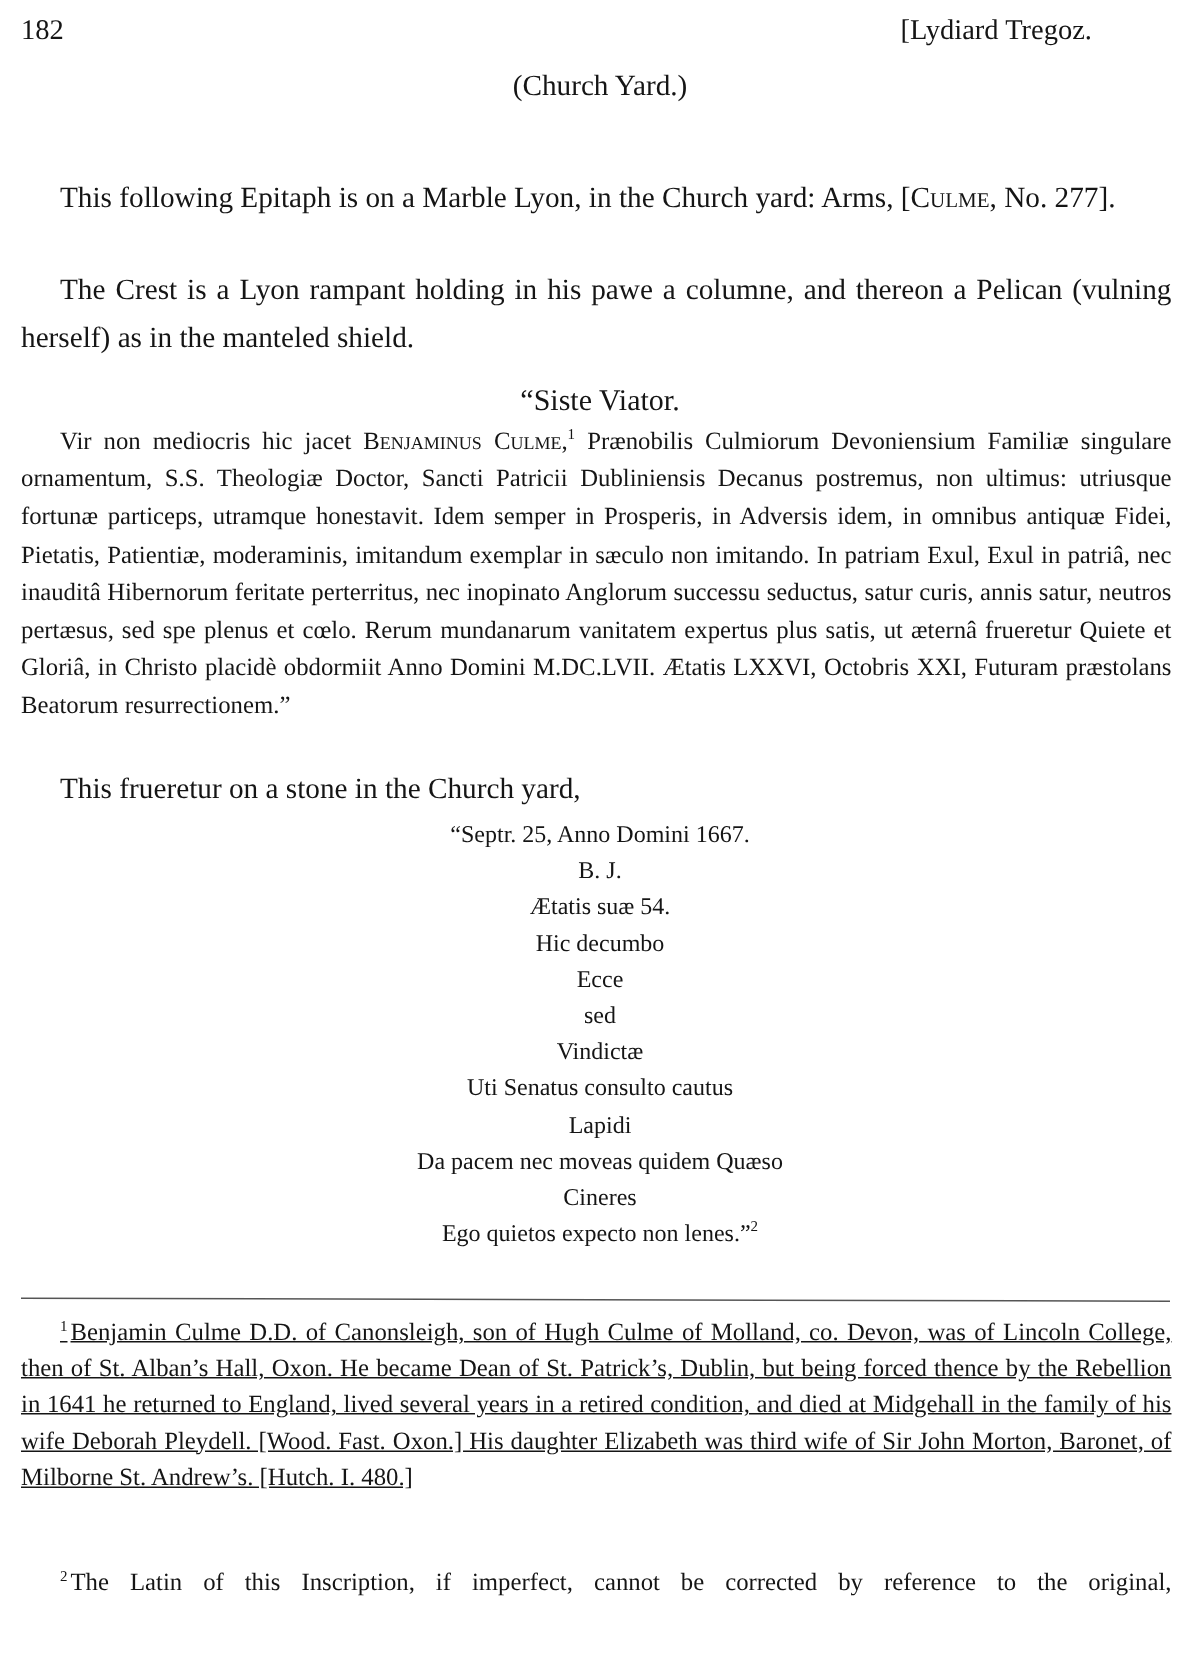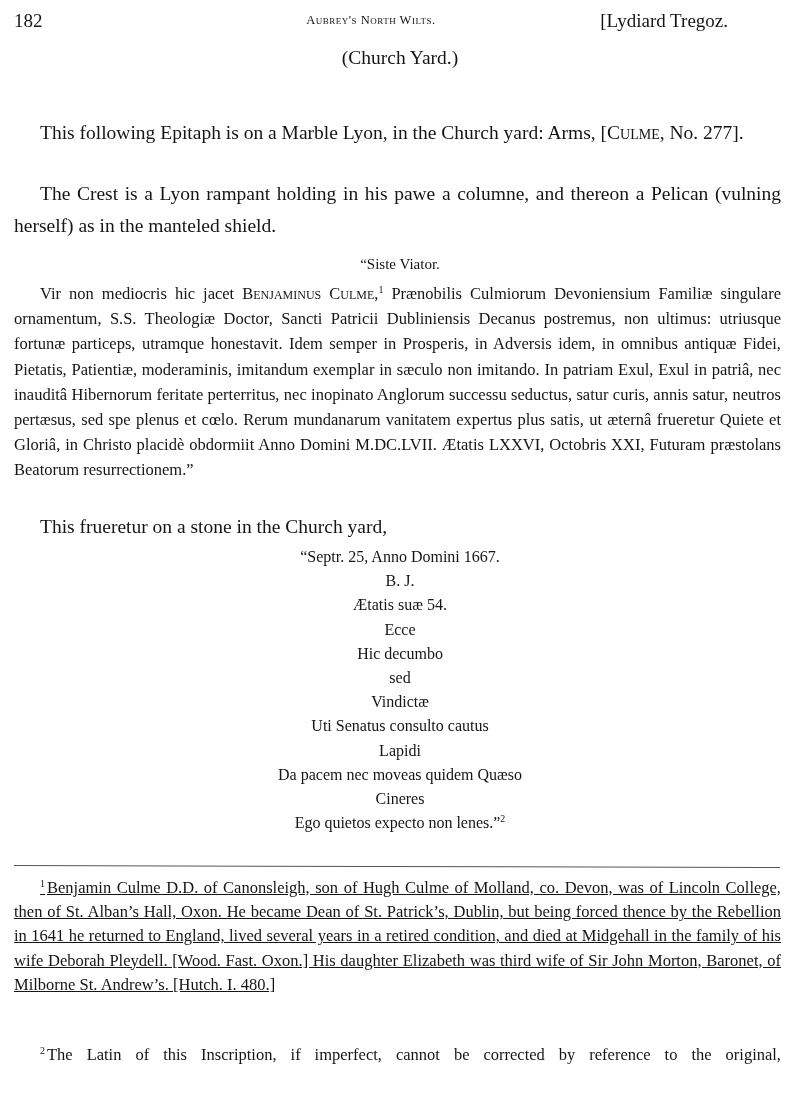--- a/index.html
+++ b/index.html
@@ -14,21 +14,21 @@
   .running-place { position: absolute; right: 0; top: 0; font-size: 19px; }
 
   .section-head { position: absolute; top: 47px; left: 0; width: 800px; text-align: center; font-size: 19.5px; }
 
   .para { position: absolute; left: 14px; width: 767px; font-size: 19.5px; line-height: 31.5px;
           text-align: justify; text-align-last: left; }
   .para .sc { font-variant: small-caps; }
   #p1 { top: 117px; text-indent: 26px; }
   #p2 { top: 178px; text-indent: 26px; }
 
-  .epitaph-open { position: absolute; top: 256px; left: 0; width: 800px; text-align: center; font-size: 15px; }
+  .epitaph-open { position: absolute; top: 256px; left: 0; width: 800px; text-align: center; font-size: 20px; }
   .epitaph { position: absolute; top: 281px; left: 14px; width: 767px; font-size: 16.5px; line-height: 25.2px;
              text-align: justify; text-align-last: left; text-indent: 26px; }
   .epitaph .sc { font-variant: small-caps; }
   sup { font-size: 10px; vertical-align: super; line-height: 0; }
 
   #p3 { top: 511px; left: 40px; width: 740px; }
 
   .inscription { position: absolute; top: 545px; left: 0; width: 800px; text-align: center;
                  font-size: 16px; line-height: 24.2px; }
   .inscription div { white-space: nowrap; }
@@ -42,42 +42,41 @@
   #fn2 { top: 1043px; text-align-last: justify; }
   .fn-mark { font-size: 10px; vertical-align: super; line-height: 0; margin-right: 2px; }
 </style>
 </head>
 <body>
 
 <div class="page">
 
   <div class="running-head">
     <span class="page-number">182</span>
-    <span class="running-title">Aubrey's North Wilts.</span>
     <span class="running-place">[Lydiard Tregoz.</span>
   </div>
 
   <div class="section-head">(Church Yard.)</div>
 
   <p class="para" id="p1" style="margin:0"><span>This following Epitaph is on a Marble Lyon, in the Church yard: Arms, [</span><span class="sc">Culme</span><span>, No. 277].</span></p>
 
   <p class="para" id="p2" style="margin:0">The Crest is a Lyon rampant holding in his pawe a columne, and thereon a Pelican (vulning herself) as in the manteled shield.</p>
 
   <div class="epitaph-open">“Siste Viator.</div>
 
   <p class="epitaph" style="margin:0"><span>Vir non mediocris hic jacet </span><span class="sc">Benjaminus Culme,</span><sup>1</sup><span> Prænobilis Culmiorum Devoniensium Familiæ singulare ornamentum, S.S. Theologiæ Doctor, Sancti Patricii Dubliniensis Decanus postremus, non ultimus: utriusque fortunæ particeps, utramque honestavit.  Idem semper in Prosperis, in Adversis idem, in omnibus antiquæ Fidei, Pietatis, Patientiæ, moderaminis, imitandum exemplar in sæculo non imitando.  In patriam Exul, Exul in patriâ, nec inauditâ Hibernorum feritate perterritus, nec inopinato Anglorum successu seductus, satur curis, annis satur, neutros pertæsus, sed spe plenus et cœlo.  Rerum mundanarum vanitatem expertus plus satis, ut æternâ frueretur Quiete et Gloriâ, in Christo placidè obdormiit Anno Domini M.DC.LVII. Ætatis LXXVI, Octobris XXI, Futuram præstolans Beatorum resurrectionem.”</span></p>
 
   <p class="para" id="p3" style="margin:0">This frueretur on a stone in the Church yard,</p>
 
   <div class="inscription">
     <div>“Septr. 25, Anno Domini 1667.</div>
     <div>B. J.</div>
     <div>Ætatis suæ 54.</div>
+    <div>Hic decumbo</div>
     <div>Ecce</div>
-    <div>Hic decumbo</div>
     <div>sed</div>
     <div>Vindictæ</div>
     <div>Uti Senatus consulto cautus</div>
     <div>Lapidi</div>
     <div>Da pacem nec moveas quidem Quæso</div>
     <div>Cineres</div>
     <div><span>Ego quietos expecto non lenes.”</span><sup>2</sup></div>
   </div>
 
   <div class="rule"></div>

